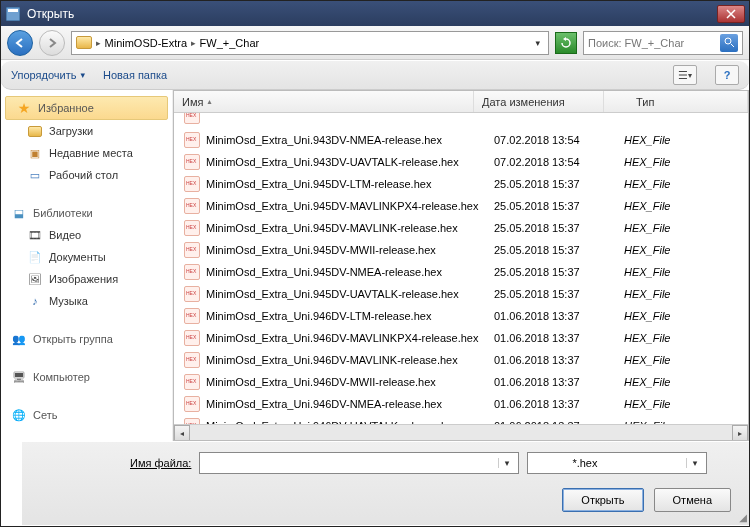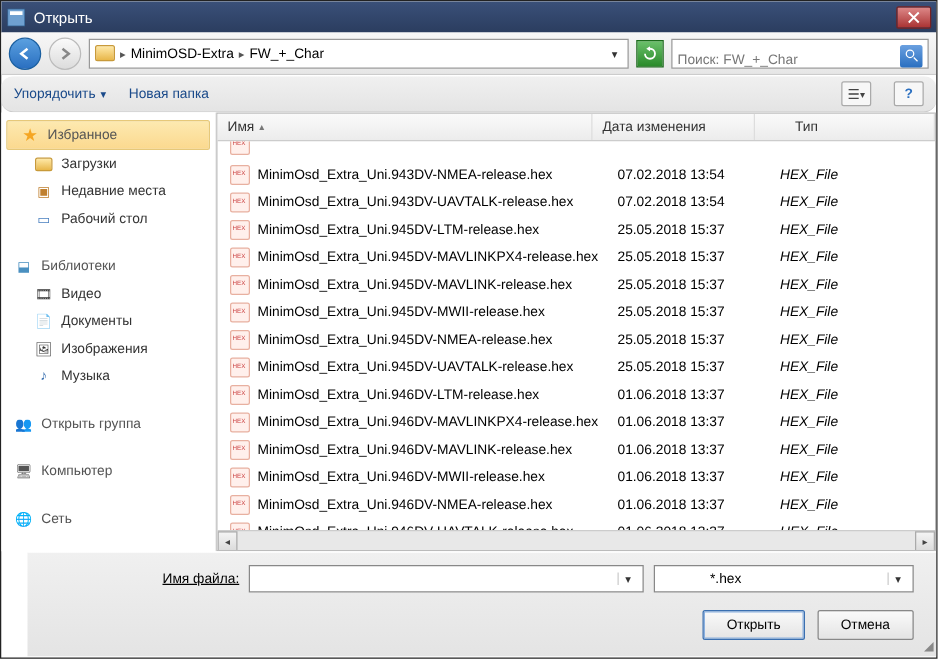--- a/index.html
+++ b/index.html
@@ -12,21 +12,21 @@
 
 .navbar { height: 34px; background: linear-gradient(#f7f7f7, #e6e6e6); border-bottom: 1px solid #ccc; display: flex; align-items: center; padding: 3px 6px; gap: 6px; }
 .navbtn { width: 26px; height: 26px; border: 1px solid #bbb; border-radius: 13px; background: linear-gradient(#fafafa, #dcdcdc); display: flex; align-items: center; justify-content: center; cursor: default; }
 .navbtn.back { background: linear-gradient(#5aa0e0, #2a6fc0); border-color: #1a5fa0; color: #fff; }
 .pathbar { flex: 1; height: 24px; border: 1px solid #999; background: #fff; display: flex; align-items: center; padding: 0 4px; gap: 4px; }
 .pathbar .seg { display: flex; align-items: center; gap: 4px; }
 .pathbar .chev { color: #555; font-size: 9px; }
 .pathbar .foldericon { width: 16px; height: 13px; background: linear-gradient(#ffe9a8, #e8b74a); border-radius: 2px; border: 1px solid #c89a3a; }
 .dropdown-v { margin-left: auto; color: #333; font-size: 9px; padding: 0 4px; }
 .refresh { width: 22px; height: 22px; background: linear-gradient(#6bc06b, #2a8a2a); border: 1px solid #1a6a1a; display: flex; align-items: center; justify-content: center; color: #fff; }
-.searchbox { width: 206px; height: 24px; border: 1px solid #999; background: #fff; display: flex; align-items: flex-end; padding: 0 4px; }
+.searchbox { width: 160px; height: 24px; border: 1px solid #999; background: #fff; display: flex; align-items: center; padding: 0 4px; }
 .searchbox span.label { color: #777; }
 .searchbox .mag { margin-left: auto; width: 18px; height: 18px; background: linear-gradient(#6aa0e0, #2a6fc0); border-radius: 2px; display: flex; align-items: center; justify-content: center; color: #fff; }
 
 .toolbar { height: 30px; background: linear-gradient(#f0f0f0, #e4e4e4); border-bottom: 1px solid #ccc; border-top: 1px solid #fff; display: flex; align-items: center; padding: 0 10px; gap: 18px; border-radius: 10px; }
 .toolbar .item { color: #1a4a8a; display: flex; align-items: center; gap: 4px; cursor: default; }
 .toolbar .spacer { flex: 1; }
 .tbicon { width: 24px; height: 20px; border: 1px solid #aaa; background: #f7f7f7; border-radius: 2px; display: flex; align-items: center; justify-content: center; color: #444; }
 
 .mainarea { display: flex; height: 351px; }
 .sidebar { width: 172px; background: #fff; overflow: auto; border-right: 1px solid #eee; }
@@ -56,21 +56,21 @@
 .scrollh { height: 16px; background: #e8e8e8; border-top: 1px solid #ccc; display: flex; }
 .scrollh .arrow { width: 16px; height: 16px; background: linear-gradient(#f4f4f4, #dcdcdc); border: 1px solid #aaa; display: flex; align-items: center; justify-content: center; font-size: 8px; color: #444; }
 .scrollh .track { flex: 1; }
 
 .bottombar { height: 84px; background: linear-gradient(#f0f0f0, #e4e4e4); border-top: 1px solid #fff; padding: 10px 18px; margin-left: 21px; }
 .fnrow { display: flex; align-items: center; gap: 8px; margin-bottom: 14px; }
 .fnrow label { text-decoration: underline; text-decoration-style: solid; }
 .combo { height: 22px; border: 1px solid #888; background: #fff; display: flex; align-items: center; padding: 0 4px; }
 .combo .dv { margin-left: auto; font-size: 9px; color: #333; width: 16px; text-align: center; border-left: 1px solid #ccc; }
 .fn-input { flex: 1; max-width: 320px; }
-.fn-filter { width: 208px; padding-left: 44px; }
+.fn-filter { width: 180px; padding-left: 44px; }
 .btnrow { display: flex; justify-content: flex-end; gap: 10px; }
 .btn { height: 24px; padding: 0 18px; border: 1px solid #888; background: linear-gradient(#fafafa, #e4e4e4); border-radius: 2px; display: flex; align-items: center; cursor: default; }
 .btn.default { border: 1px solid #3a6fb0; box-shadow: 0 0 0 1px #8ab0e0 inset; }
 .resize { position: absolute; right: 2px; bottom: 2px; color: #888; font-size: 10px; }
 </style>
 </head>
 <body>
 
 <div class="titlebar">
   <span class="icon">

